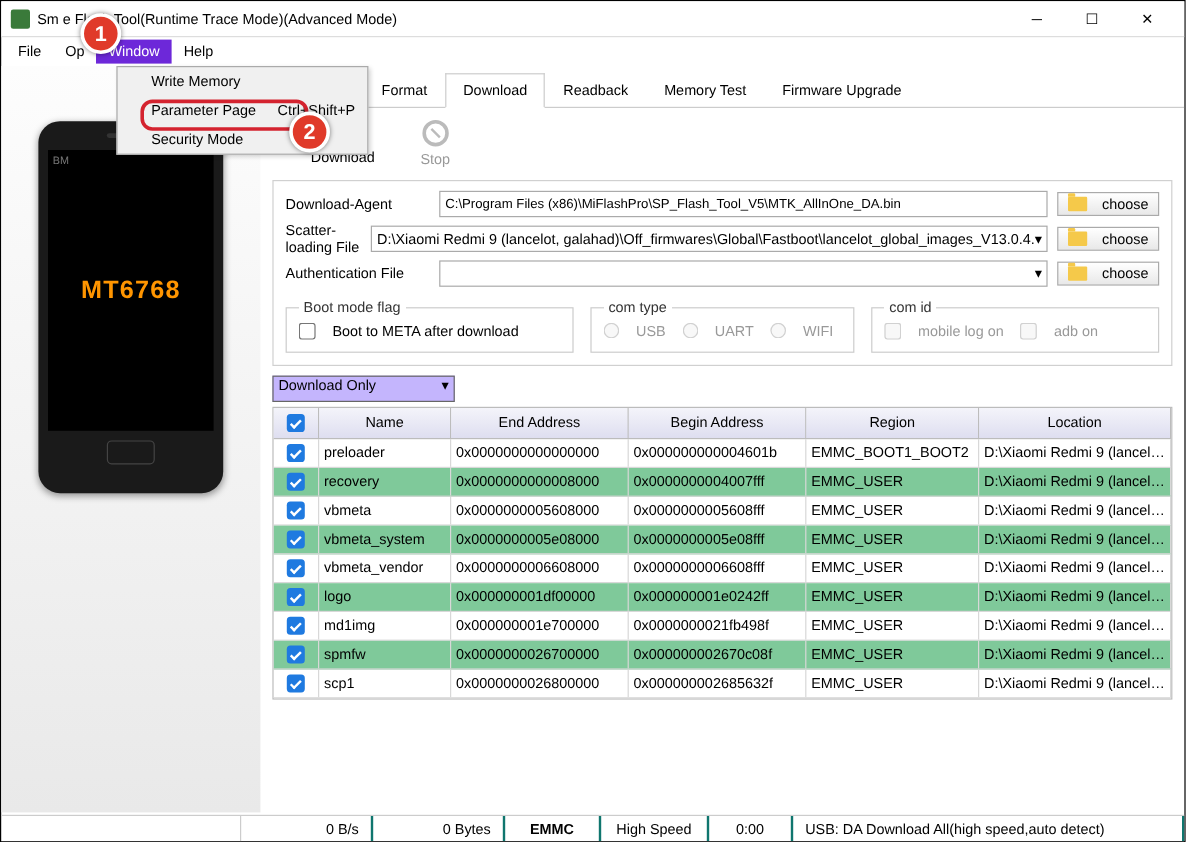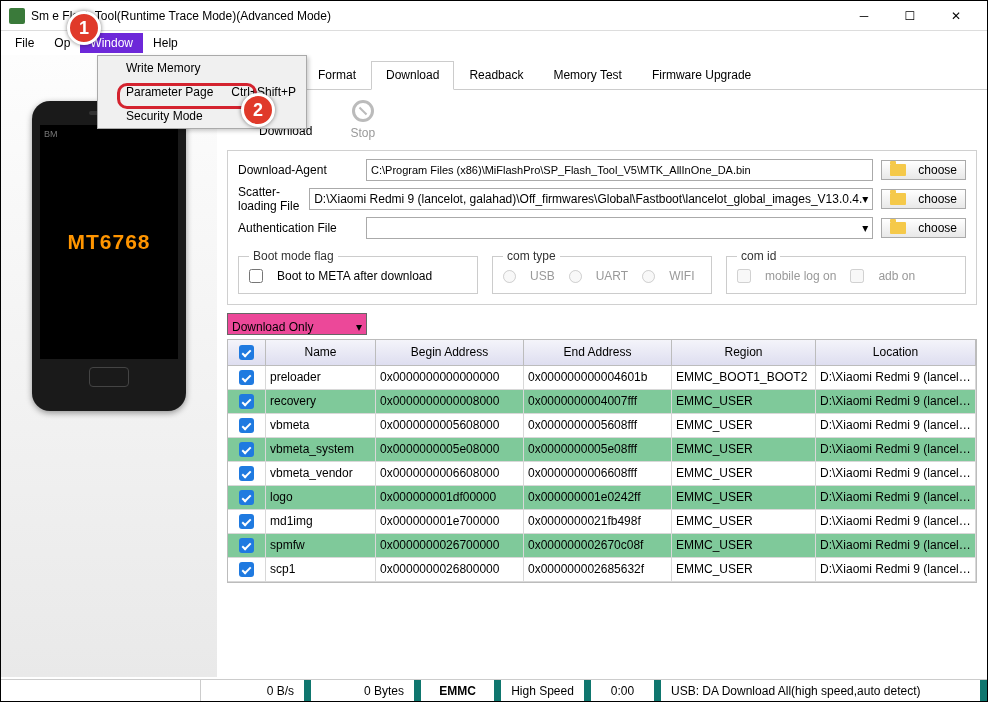--- a/index.html
+++ b/index.html
@@ -37,38 +37,38 @@
 .formarea{border:1px solid #d0d0d0;margin:0 10px 4px;padding:4px 10px}
 .row{display:flex;align-items:center;margin:4px 0;gap:8px}
 .row label{width:120px}
 .row input[type=text],.row .combo{flex:1;height:22px;border:1px solid #aaa;padding:0 4px;font-size:11px}
 .combo{display:flex;align-items:center;justify-content:space-between}
 .choosebtn{display:flex;align-items:center;gap:12px;border:1px solid #aaa;padding:2px 8px;background:linear-gradient(#fff,#e8e8e8);cursor:pointer}
 .folder{width:16px;height:12px;background:#f5c94a;border-radius:1px;position:relative}
 .folder::before{content:"";position:absolute;top:-3px;left:0;width:6px;height:3px;background:#f5c94a;border-radius:1px 1px 0 0}
 fieldset{border:1px solid #ccc;padding:6px 10px 10px;margin:6px 0}
 legend{padding:0 4px;color:#333}
-.flex{display:flex;align-items:flex-end;gap:14px}
-.sel2{width:140px;height:22px;border:1px solid #666;margin:4px 10px;background:#ec4899}
+.flex{display:flex;align-items:flex-start;gap:14px}
+.sel2{width:152px;height:22px;border:1px solid #666;margin:4px 10px;background:#c4b5fd}
 .grid{margin:0 10px;border:1px solid #bcbcbc;overflow:hidden}
 .ghead{display:flex;background:linear-gradient(#eee,#e0e0f0);border-bottom:1px solid #bcbcbc}
 .gh{padding:5px 4px;border-right:1px solid #bcbcbc;text-align:center;font-weight:normal;background:linear-gradient(#f4f4fa,#dedef0)}
 .grow{display:flex;border-bottom:1px solid #d8d8d8}
 .grow.alt{background:#7fc99a}
 .gc{padding:4px;border-right:1px solid #d8d8d8;overflow:hidden;white-space:nowrap;text-overflow:ellipsis}
 .c0{width:38px;display:flex;align-items:center;justify-content:center}
 .c1{width:110px}
 .c2{width:148px}
 .c3{width:148px}
 .c4{width:144px}
 .c5{flex:1}
 .chk{width:15px;height:15px;background:#1f7ae0;border-radius:3px;position:relative}
 .chk::after{content:"";position:absolute;left:3px;top:5px;width:7px;height:3px;border-left:2px solid #fff;border-bottom:2px solid #fff;transform:rotate(-45deg)}
 .status{position:absolute;bottom:0;left:0;right:0;height:22px;border-top:1px solid #ccc;display:flex;align-items:center;font-size:11px}
-.status .sp{padding:0 10px;border-right:7px solid #0f766e;height:100%;display:flex;align-items:center}
+.status .sp{padding:0 10px;border-right:2px solid #0f766e;height:100%;display:flex;align-items:center}
 .status .prog{flex:0 0 200px;height:100%;border-right:1px solid #ccc}
 .disabled{color:#999}
 input[type=checkbox]{width:14px;height:14px}
 input[type=radio]{width:13px;height:13px}
 </style>
 </head>
 <body>
 
 <div class="titlebar">
   <div class="icon"></div>
@@ -214,22 +214,22 @@
           <span>▾</span>
         </div>
     </div>
 
     <div class="grid">
       <div class="ghead">
         <div class="gh c0">
             <div class="chk"></div>
           </div>
         <div class="gh c1">Name</div>
+        <div class="gh c3">End Address</div>
         <div class="gh c2">Begin Address</div>
-        <div class="gh c3">End Address</div>
         <div class="gh c4">Region</div>
         <div class="gh c5">Location</div>
       </div>
       <div id="gridbody">
           <div class="grow">
             <div class="gc c0">
               <div class="chk"></div>
             </div>
   <div class="gc c1">preloader</div>
   <div class="gc c2">0x0000000000000000</div>

